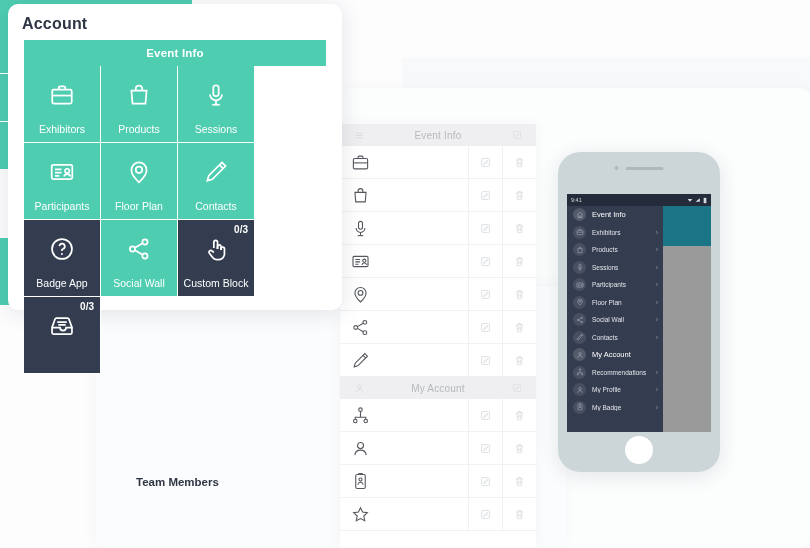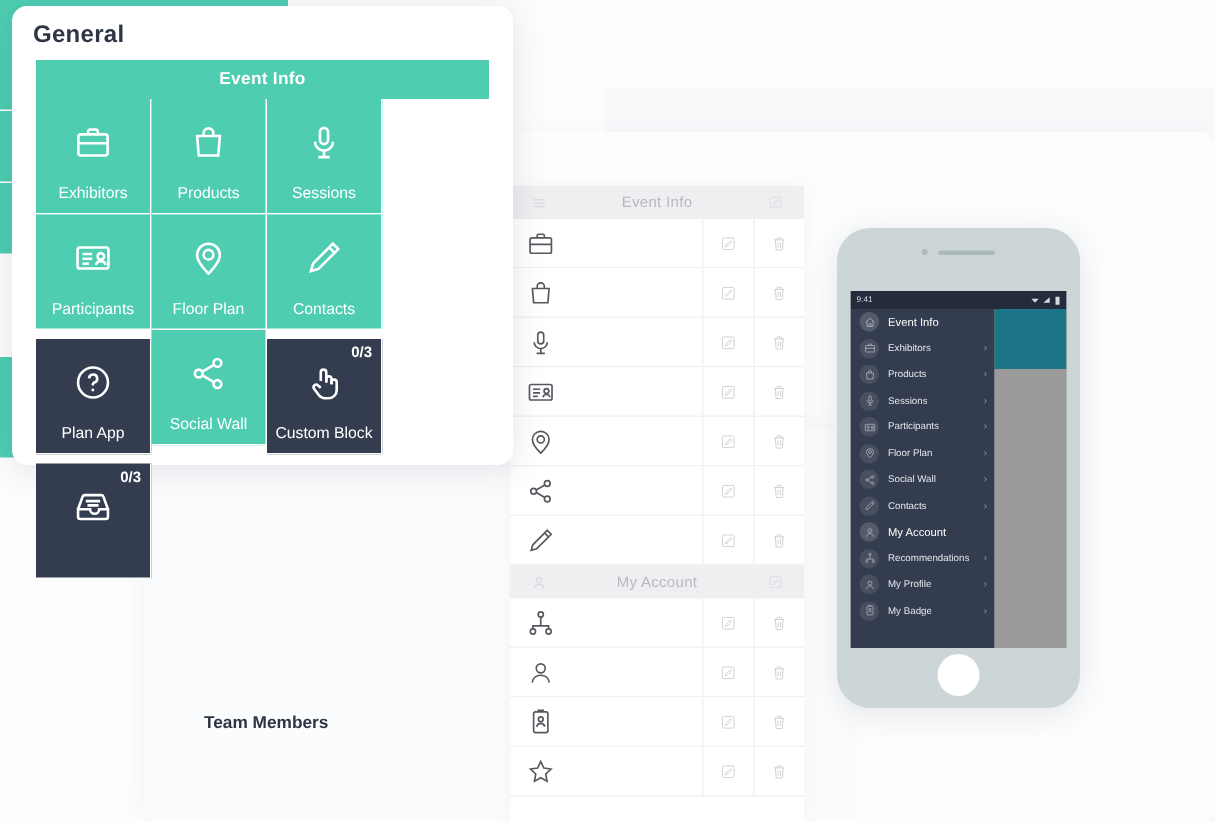--- a/index.html
+++ b/index.html
@@ -66,21 +66,21 @@
     width: 77px; height: 77px;
     background: #4ecdb1;
     color: #ffffff;
     position: relative;
     display: flex; flex-direction: column;
     align-items: center; justify-content: flex-end;
     padding-bottom: 7px;
     border-right: 1px solid #ffffff;
     border-bottom: 1px solid #ffffff;
   }
-  .tile.dark { background: #343c4f; margin-top: 6px; }
+  .tile.dark { background: #343c4f; }
   .tile .tile-ico {
     position: absolute; left: 0; right: 0; top: 13px;
     display: flex; align-items: center; justify-content: center;
     height: 32px;
   }
   .tile .tile-label {
     font-size: 10.5px; text-align: center; line-height: 12px;
     width: 100%; font-weight: normal;
   }
   .tile .tile-count {
@@ -690,21 +690,21 @@
               <path d="M2.8 13.4v4.6a1.4 1.4 0 0 0 1.4 1.4h15.6a1.4 1.4 0 0 0 1.4-1.4v-4.6h-5.4a2.8 2.8 0 0 1-5.6 0z"></path>
               <path d="M7.6 8.4h8.8M8.6 11h6.8"></path>
             </svg>
           </span>
           <span class="blur-label"></span>
         </div>
       </div>
   </div>
 
   <div class="card" id="general-card">
-    <div class="card-heading">General</div>
+    <div class="card-heading">Account</div>
     <div id="general-grid-wrap">
       <div class="tile-header">Event Info</div>
       <div class="tile-grid" id="general-grid">
           <div class="tile">
             <span class="tile-ico">
               <svg width="26" height="26" viewBox="0 0 24 24">
                 <rect x="3" y="7" width="18" height="13" rx="1.5"></rect>
                 <path d="M9 7V5.2A1.2 1.2 0 0 1 10.2 4h3.6A1.2 1.2 0 0 1 15 5.2V7"></path>
                 <path d="M3 12.5h18"></path>
               </svg>
@@ -761,21 +761,21 @@
             <span class="tile-label">Contacts</span>
           </div>
           <div class="tile dark">
             <span class="tile-ico">
               <svg width="26" height="26" viewBox="0 0 24 24">
                 <circle cx="12" cy="12" r="9.2"></circle>
                 <path d="M9.6 9.4a2.5 2.5 0 1 1 3.2 2.6c-.6.2-.9.7-.9 1.4v.5"></path>
                 <circle cx="11.9" cy="16.6" r="0.9" stroke="none" fill="currentColor"></circle>
               </svg>
             </span>
-            <span class="tile-label">Plan App</span>
+            <span class="tile-label">Badge App</span>
           </div>
           <div class="tile">
             <span class="tile-ico">
               <svg width="26" height="26" viewBox="0 0 24 24">
                 <circle cx="17.5" cy="5.5" r="2.4"></circle>
                 <circle cx="6" cy="12" r="2.4"></circle>
                 <circle cx="17.5" cy="18.5" r="2.4"></circle>
                 <path d="M8.2 10.9 15.4 6.7M8.2 13.1l7.2 4.2"></path>
               </svg>
             </span>

